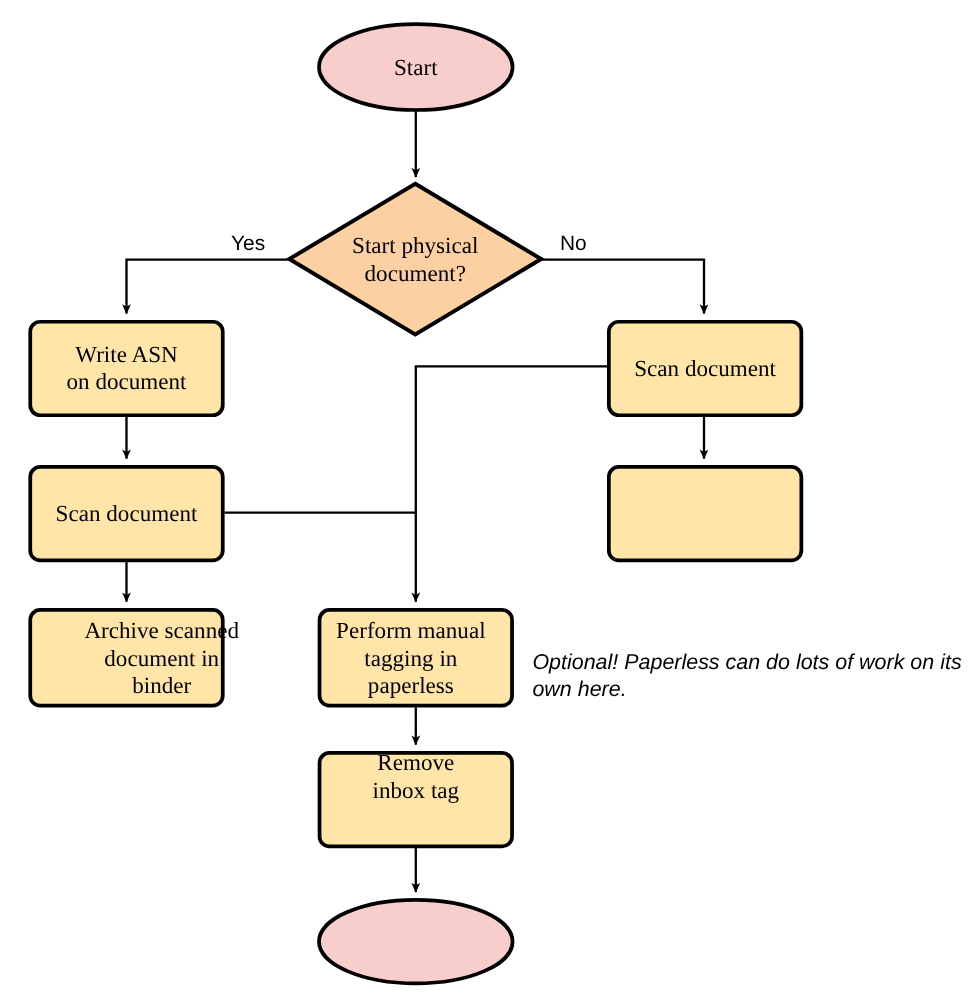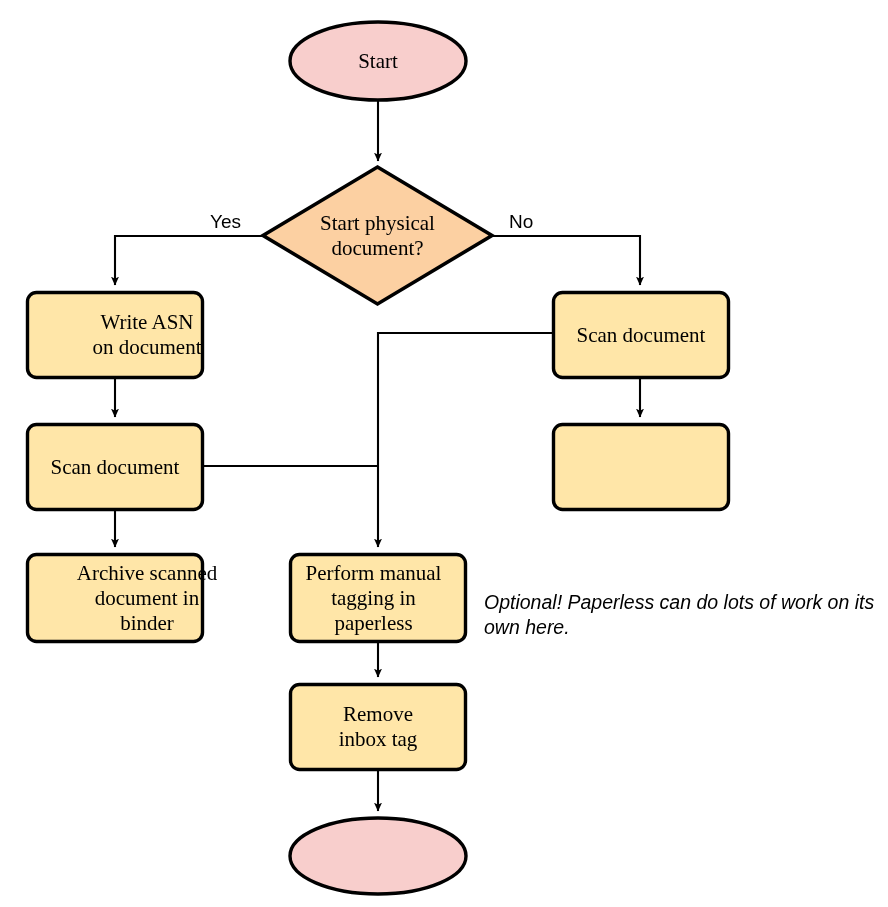--- a/index.html
+++ b/index.html
@@ -148,37 +148,37 @@
     <g>
       <ellipse cx="378" cy="856" rx="88" ry="38" fill="#f8cecc" stroke="#000000" stroke-width="3.4"></ellipse>
     </g>
   </svg>
 
   <div class="node-label" style="left:289px; top:21px; width:178px; height:80px;">Start</div>
 
   <div class="node-label" style="left:263px; top:167px; width:229px; height:137px;">Start physical
 document?</div>
 
-  <div class="node-label" style="left:26px; top:291px; width:178px; height:88px;padding-left:32px;">Write ASN
+  <div class="node-label" style="left:26px; top:291px; width:178px; height:88px;">Write ASN
 on document</div>
 
   <div class="node-label" style="left:26px; top:423px; width:178px; height:88px;">Scan document</div>
 
   <div class="node-label" style="left:26px; top:553px; width:178px; height:90px;margin-left:32px;">Archive scanned
 document in
 binder</div>
 
   <div class="node-label" style="left:552px; top:291px; width:178px; height:88px;">Scan document</div>
 
 
   <div class="node-label" style="left:289px; top:553px; width:145px; height:90px;padding-left:12px;">Perform manual
 tagging in
 paperless</div>
 
-  <div class="node-label" style="left:289px; top:683px; width:178px; height:88px;">Remove
+  <div class="node-label" style="left:289px; top:662px; width:178px; height:88px;">Remove
 inbox tag</div>
 
 
   <div class="edge-label" style="left:210px; top:211px;">Yes</div>
 
   <div class="edge-label" style="left:509px; top:211px;">No</div>
 
   <div class="annotation" style="left:484px; top:590px;">Optional! Paperless can do lots of work on its own here.</div>
 
 </div>

